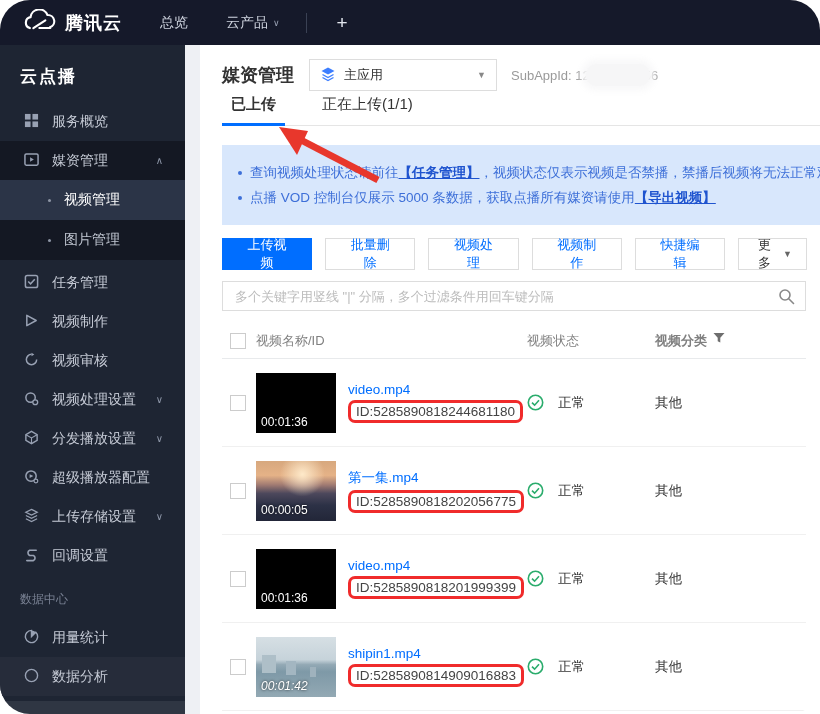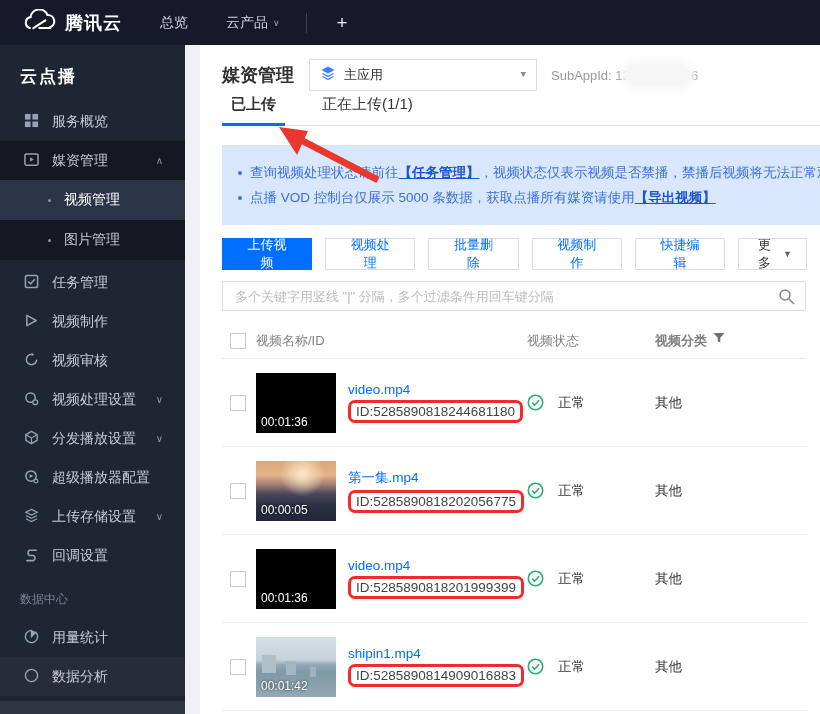--- a/index.html
+++ b/index.html
@@ -1,17 +1,17 @@
 <!DOCTYPE html>
 <html><head>
 <meta charset="utf-8">
 <style>
   * { margin:0; padding:0; box-sizing:border-box; }
   body { font-family:"Liberation Sans","DejaVu Sans",sans-serif; background:#fff; }
-  .app { position:relative; width:820px; height:714px; overflow:hidden; background:#fff; font-size:14px; color:#333; }
+  .app { position:relative; width:820px; height:714px; overflow:hidden; background:#fff; font-size:14px; color:#333;border-radius:30px; }
 
   
   .navbar { display:flex; align-items:center; height:45px; background:#15192a; padding:0 22px; }
   .brand { display:flex; align-items:center; }
   .brand-name { color:#fff; font-size:18px; font-weight:bold; margin-left:9px; letter-spacing:1px; }
   .nav-item { color:#cfd4df; font-size:14px; margin-left:38px; cursor:pointer; display:flex; align-items:center; }
   .nav-caret { font-size:9px; color:#9aa2b4; margin-left:5px; }
   .nav-divider { width:1px; height:20px; background:#3a4154; margin-left:26px; }
   .nav-plus { color:#e2e6ee; font-size:19px; margin-left:30px; cursor:pointer; }
 
@@ -30,21 +30,21 @@
   .sb-child { display:flex; align-items:center; height:40px; padding-left:48px; font-size:14px; color:#c0c6d1; cursor:pointer; }
   .sb-child .dot { width:3px; height:3px; background:#8d95a5; border-radius:50%; margin-right:13px; }
   .sb-child.active { background:#2b3447; color:#fff; }
   .sb-section { font-size:12px; color:#798193; padding:16px 0 10px 20px; }
   .sb-item.partial { background:#262c3a; }
   .h-scrollbar { position:absolute; left:0; right:0; bottom:0; height:13px; background:rgba(255,255,255,0.08); pointer-events:auto; }
 
   
   .c-header { display:flex; align-items:center; padding-top:14px; height:46px; }
   .c-title { font-size:18px; font-weight:bold; color:#333; margin-right:15px; }
-  .app-select { display:flex; align-items:center; width:228px; height:32px; border:1px solid #ddd; background:#fff; padding:0 10px; cursor:pointer; position:relative;font-family:Liberation Mono, monospace; }
+  .app-select { display:flex; align-items:center; width:188px; height:32px; border:1px solid #ddd; background:#fff; padding:0 10px; cursor:pointer; position:relative; }
   .app-select .lbl { margin-left:8px; font-size:13px; color:#333; }
   .app-select .sel-caret { position:absolute; right:10px; font-size:9px; color:#888; }
   .subapp { margin-left:14px; color:#9a9a9a; font-size:13px; display:flex; align-items:center; }
   .blur-patch { display:inline-block; width:64px; height:22px; margin:0 -6px 0 -4px; background:#f6f6f7; border-radius:11px; box-shadow:0 0 6px 5px rgba(248,248,249,0.96); position:relative; z-index:2; }
 
   
   .tabs { display:flex; border-bottom:1px solid #e5e5e5; margin-top:4px; }
   .tab { padding:0 9px 11px 9px; margin-right:28px; font-size:15px; color:#333; cursor:pointer; position:relative; }
   .tab.active { font-weight:bold; }
   .tab.active::after { content:""; position:absolute; left:0; right:0; bottom:-1px; height:3px; background:#006eff; }
@@ -76,21 +76,21 @@
   .funnel { margin-left:6px; cursor:pointer; }
   .trow { display:grid; grid-template-columns:26px 92px 179px 128px 1fr; align-items:center; height:88px; padding-left:8px; border-bottom:1px solid #f0f0f0; }
   .cb { width:16px; height:16px; border:1px solid #ccc; background:#fff; cursor:pointer; display:inline-block; }
   .thumb { position:relative; width:80px; height:60px; overflow:hidden;padding-left:16px; }
   .thumb .dur { position:absolute; left:5px; bottom:4px; color:#fff; font-size:12px; text-shadow:0 0 3px rgba(0,0,0,.8); }
   .thumb-black { background:#000; }
   .thumb-sunset { background:
       radial-gradient(circle at 58% 22%, rgba(255,236,205,.95), rgba(255,205,150,0) 34%),
       linear-gradient(to bottom,#d7a87e 0%,#e5b287 24%,#a07a72 40%,#4d485c 54%,#2c3146 74%,#222638 100%); }
   .thumb-city { background:
-      linear-gradient(to bottom,#d6dfe4 0%,#c6d3da 38%,#93a9b5 46%,#7e99a7 58%,#8aa2ae 82%,#93a9b4 100%); }
+      linear-gradient(to bottom,#d6dfe4 0%,#c6d3da 38%,#93a9b5 46%,#7e99a7 58%,#8aa2ae 82%,#93a9b4 100%); font-style: italic; }
   .thumb-city::before { content:""; position:absolute; left:6px; top:18px; width:14px; height:18px; background:#aebfc8; box-shadow:22px 4px 0 -2px #a3b6c1, 44px 8px 0 -4px #9fb2bd; }
   .namecell { display:flex; flex-direction:column; justify-content:center; align-items:flex-start; }
   .vlink { color:#006eff; font-size:13.5px; text-decoration:none; cursor:pointer; margin-bottom:3px; }
   .idbox { border:3px solid #f02b2b; border-radius:7px; padding:1px 5px; font-size:13.5px; color:#444; }
   .statuscell { display:flex; align-items:center; font-size:13.5px; color:#333;gap:7px; }
   .statuscell svg { margin-right:7px; }
   .catcell { font-size:13.5px; color:#333; }
 
   
   .anno { position:absolute; inset:0; pointer-events:none; z-index:40; }
@@ -305,22 +305,22 @@
         <div class="alert-line">
           <span class="dot"></span>
           <span>点播 VOD 控制台仅展示 5000 条数据，获取点播所有媒资请使用</span>
             <span class="alert-link">【导出视频】</span>
             <span></span>
         </div>
       </div>
 
       <div class="toolbar">
         <button class="btn primary">上传视频</button>
+        <button class="btn">批量删除</button>
         <button class="btn">视频处理</button>
-        <button class="btn">批量删除</button>
         <button class="btn">视频制作</button>
         <button class="btn">快捷编辑</button>
         <button class="btn neutral">
           <span>更多</span>
           <span class="btn-caret">▼</span>
         </button>
       </div>
 
       <div class="searchbar">
         <input type="text" placeholder="多个关键字用竖线 &quot;|&quot; 分隔，多个过滤条件用回车键分隔" style="">

